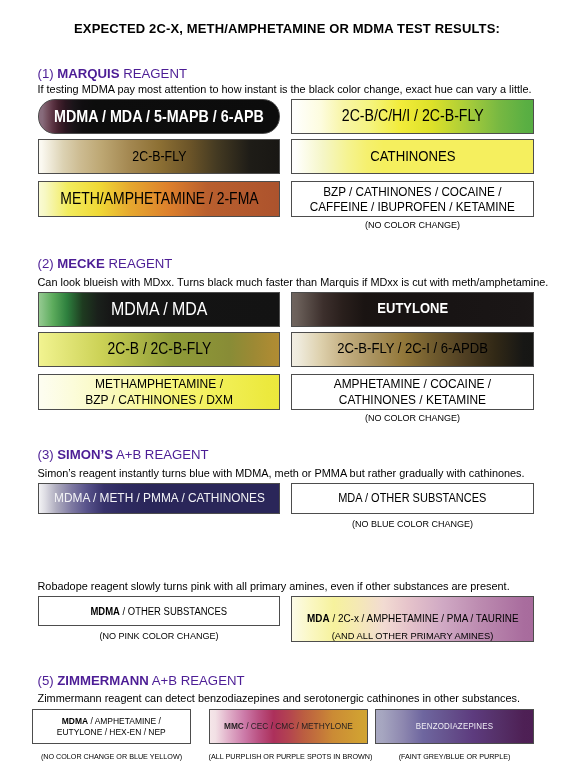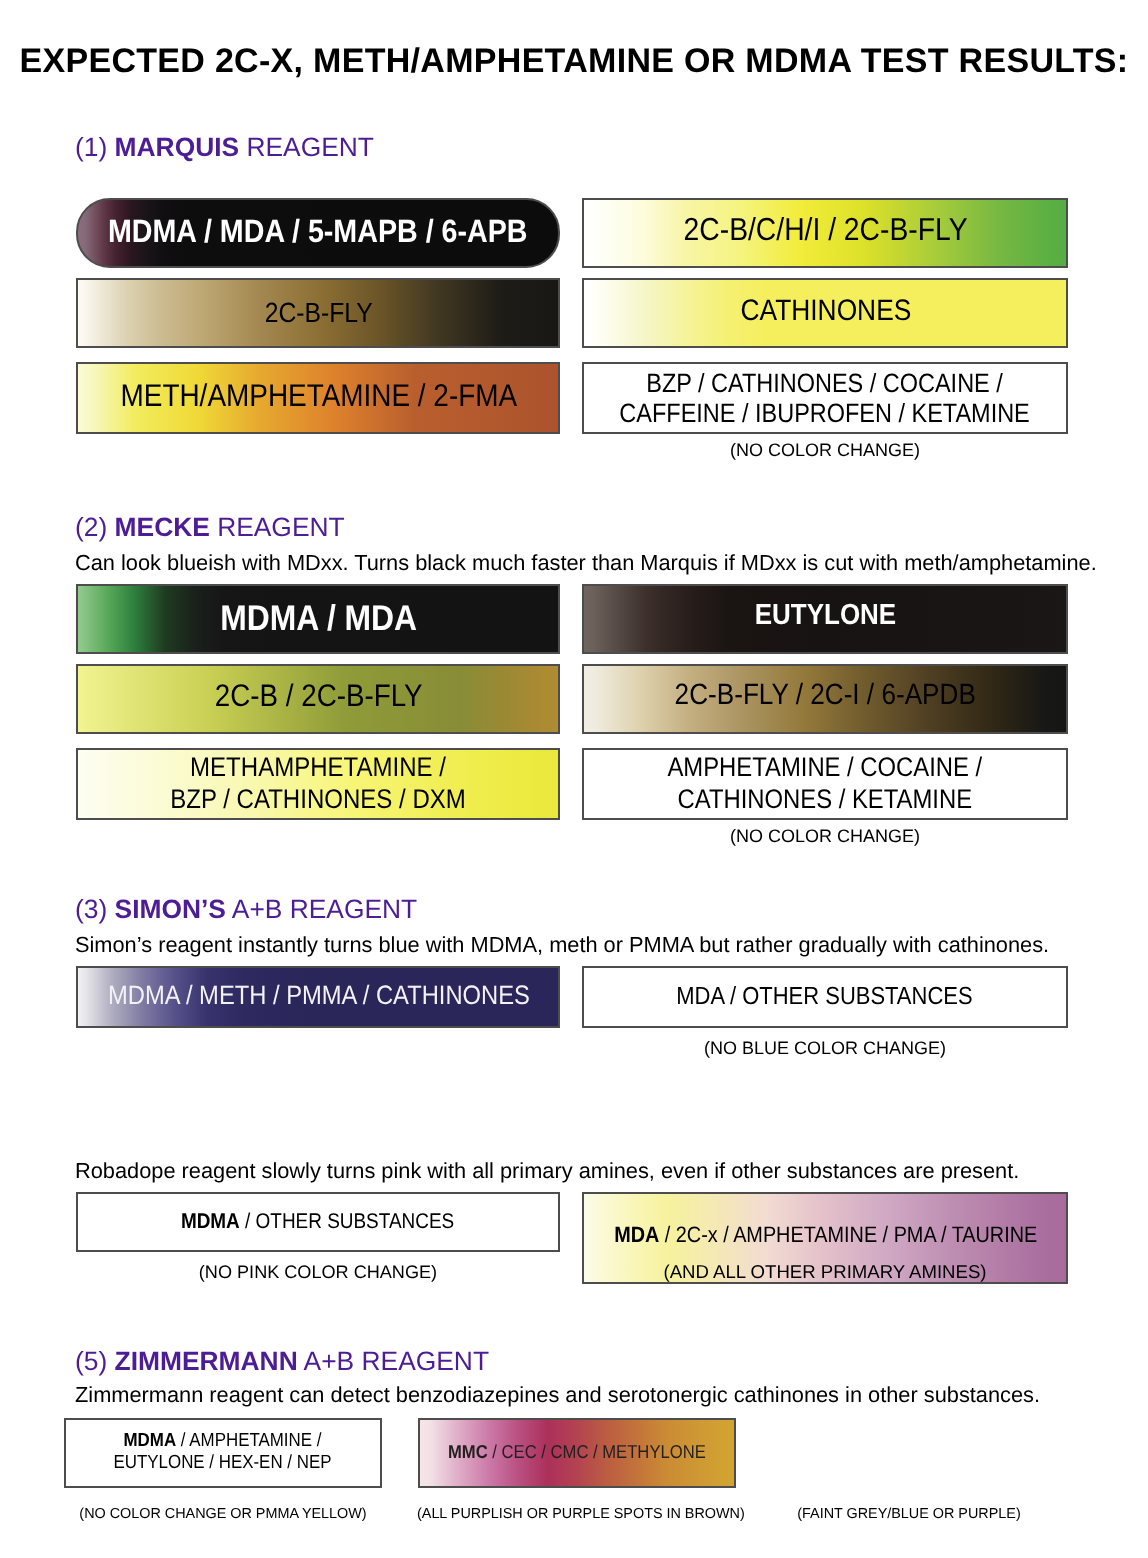--- a/index.html
+++ b/index.html
@@ -1,21 +1,21 @@
 <!DOCTYPE html>
 <html><head>
 <meta charset="utf-8">
 <style>
   html,body{margin:0;padding:0;}
   body{width:574px;height:779px;background:#ffffff;
        font-family:"Liberation Sans",sans-serif;color:#111;overflow:hidden;-webkit-font-smoothing:antialiased;}
   .page{position:relative;width:574px;height:779px;background:#fff;}
 
   .title{position:absolute;left:0;top:21px;width:574px;text-align:center;
-         font-size:17px;font-weight:700;letter-spacing:.15px;color:#000;}
+         font-size:13px;font-weight:700;letter-spacing:.15px;color:#000;}
 
   .sec-h{position:absolute;left:37.5px;font-size:13.2px;font-weight:400;color:#4c1d95;
          white-space:nowrap;line-height:1;}
   .sec-h b{font-weight:700;}
   .sec-d{position:absolute;left:37.5px;font-size:10.9px;font-weight:400;color:#000;
          white-space:nowrap;line-height:1;}
 
   .bar{position:absolute;box-sizing:border-box;display:flex;align-items:center;
        justify-content:center;border:1px solid #4d4d4d;overflow:hidden;
        font-size:12.5px;}
@@ -35,21 +35,21 @@
   .b1-3{top:181px;height:36px;color:#000;font-size:15.7px;
         background:linear-gradient(90deg,#fafbd4 0%,#f7f8c4 2.5%,#f2ec5e 12%,#f0d936 25%,#e6a82f 38%,#dd802c 54%,#b95f2e 70%,#ae542d 97%,#ac532d 100%);}
   .b1-4{top:99px;height:35px;color:#000;font-size:15.9px;
         background:linear-gradient(90deg,#fffffc 1.5%,#fdfcde 12%,#f8f5a7 21%,#f5f481 32%,#f2ec3a 45%,#dde129 58%,#a0c93c 75%,#77b842 86%,#5aaf43 97%,#57ad42 100%);}
   .b1-5{top:139px;height:35px;color:#000;font-size:14.8px;
         background:linear-gradient(90deg,#fffffd 1.5%,#f5f6c6 13%,#f5f391 23%,#f5f06f 31%,#f5ef5e 38%,#f5ef5e 100%);}
   .b1-6{top:181px;height:36px;color:#000;font-size:13.2px;background:#fff;}
   .n1{left:291px;width:243px;top:221px;font-size:9.0px;}
 
   
-  .b2-1{top:291.5px;height:35px;color:#fff;font-weight:700;font-size:17.9px;
+  .b2-1{top:291.5px;height:35px;color:#fff;font-weight:400;font-size:17.9px;
         background:linear-gradient(90deg,#95ca8e 0%,#8cc589 1%,#5cab5c 5.8%,#2e803e 11.6%,#1e3b20 18.2%,#1a201b 24.5%,#161616 30%,#141414 40%,#131313 100%);}
   .b2-2{top:331.5px;height:35px;color:#000;font-size:15.6px;
         background:linear-gradient(90deg,#f3f593 0%,#f0f28e 1%,#cbd155 26.4%,#8f9c38 55.4%,#888c36 79.3%,#9c8934 89.3%,#ad8b33 97.5%,#b08c33 100%);}
   .b2-3{top:373.5px;height:36px;color:#000;font-size:13.5px;
         background:linear-gradient(90deg,#fdfdf0 1%,#fcfcda 14%,#f9f8b4 34%,#f8f78f 48%,#f7f573 59%,#f1ef56 76%,#ece93e 95%,#ebe83c 100%);}
   .b2-4{top:291.5px;height:35px;color:#fff;font-weight:700;font-size:14.6px;
         background:linear-gradient(90deg,#6f645e 0%,#6b605a 2%,#3c2f2c 13%,#291f1c 21%,#1a1412 30%,#171313 50%,#1a1616 96%,#1b1717 100%);}
   .b2-5{top:331.5px;height:35px;color:#000;font-size:14.7px;
         background:linear-gradient(90deg,#f2eee3 0%,#efebdd 2.5%,#ddd0ac 12%,#c5b083 21.4%,#ab9461 33%,#93783a 46%,#715c2e 58%,#514023 71%,#322916 84%,#171715 96%,#161614 100%);}
   .b2-6{top:373.5px;height:36px;color:#000;font-size:13.4px;background:#fff;}
@@ -79,20 +79,21 @@
         background:linear-gradient(90deg,#a8a8c2 0%,#a6a6c0 4%,#8e88b0 17%,#6e669f 30%,#66538e 45%,#5d3b7e 62%,#553068 78%,#4e2055 94%,#4d1f54 100%);}
   .n5{top:753px;font-size:7.2px;}
 </style>
 </head>
 <body>
 
 <div class="page">
   <div class="title">EXPECTED 2C-X, METH/AMPHETAMINE OR MDMA TEST RESULTS:</div>
 
   <div class="sec-h" style="top:67px"><span>(1) </span><b>MARQUIS</b><span> REAGENT</span></div>
+  <div class="sec-d" style="top:83.5px">If testing MDMA pay most attention to how instant is the black color change, exact hue can vary a little.</div>
 
   <div class="bar L b1-1 g-dark">
       <span class="t">MDMA / MDA / 5-MAPB / 6-APB</span>
     </div>
   <div class="bar L b1-2 g-dark">
       <span class="t">2C-B-FLY</span>
     </div>
   <div class="bar L b1-3">
       <span class="t">METH/AMPHETAMINE / 2-FMA</span>
     </div>
@@ -158,16 +159,19 @@
   <div class="sec-h" style="top:673.5px"><span>(5) </span><b>ZIMMERMANN</b><span> A+B REAGENT</span></div>
   <div class="sec-d" style="top:693px">Zimmermann reagent can detect benzodiazepines and serotonergic cathinones in other substances.</div>
 
   <div class="bar C1 b5-1">
       <span class="t"><b>MDMA</b> / AMPHETAMINE /
 EUTYLONE / HEX-EN / NEP</span>
     </div>
   <div class="bar C2 b5-2">
       <span class="t"><b>MMC</b> / CEC / CMC / METHYLONE</span>
     </div>
-  <div class="note n5 C1">(NO COLOR CHANGE OR PMMA YELLOW)</div>
+  <div class="bar C3 b5-3">
+      <span class="t">BENZODIAZEPINES</span>
+    </div>
+  <div class="note n5 C1">(NO COLOR CHANGE OR BLUE YELLOW)</div>
   <div class="note n5 C2">(ALL PURPLISH OR PURPLE SPOTS IN BROWN)</div>
   <div class="note n5 C3">(FAINT GREY/BLUE OR PURPLE)</div>
 </div>
 
 </body></html>

